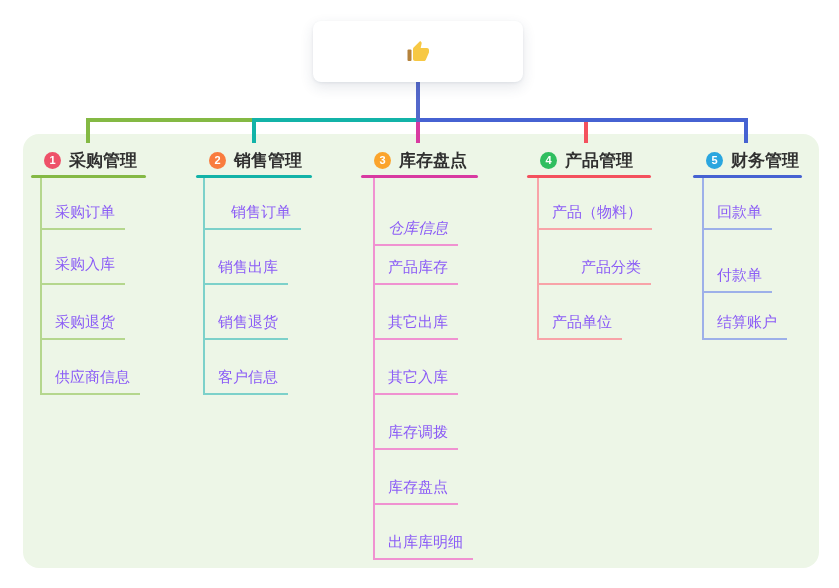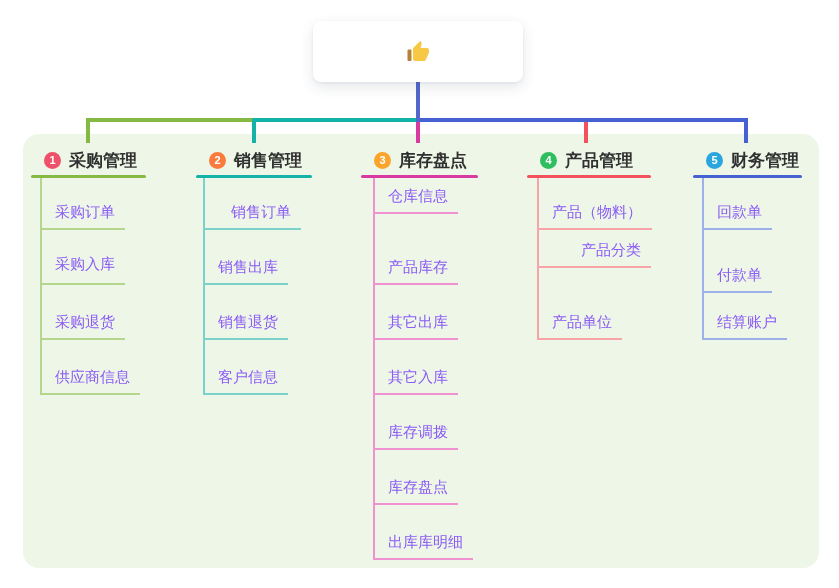--- a/index.html
+++ b/index.html
@@ -172,21 +172,21 @@
         </div>
       </div>
 
   <div class="branch">
     <div class="branch-label" style="left: 361px;">
       <span class="badge" style="background: rgb(251, 164, 44);">3</span>
       <span class="branch-title">库存盘点</span>
     </div>
     <div class="branch-underline" style="left: 361px; width: 117px; background: rgb(216, 58, 161);"></div>
     <div class="branch-vline" style="left: 373px; height: 382px; background: rgb(240, 146, 209);"></div>
-  <div class="child" style="left: 373px; top: 180px; border-bottom-color: rgb(240, 146, 209);">
+  <div class="child" style="left: 373px; top: 212px; border-bottom-color: rgb(240, 146, 209); font-style: italic;">
           <span>仓库信息</span>
         </div>
         <div class="child" style="left: 373px; top: 251px; border-bottom-color: rgb(240, 146, 209);">
           <span>产品库存</span>
         </div>
         <div class="child" style="left: 373px; top: 306px; border-bottom-color: rgb(240, 146, 209);">
           <span>其它出库</span>
         </div>
         <div class="child" style="left: 373px; top: 361px; border-bottom-color: rgb(240, 146, 209);">
           <span>其它入库</span>
@@ -205,21 +205,21 @@
   <div class="branch">
     <div class="branch-label" style="left: 527px;">
       <span class="badge" style="background: rgb(47, 190, 95);">4</span>
       <span class="branch-title">产品管理</span>
     </div>
     <div class="branch-underline" style="left: 527px; width: 124px; background: rgb(244, 81, 94);"></div>
     <div class="branch-vline" style="left: 537px; height: 162px; background: rgb(248, 163, 168);"></div>
   <div class="child" style="left: 537px; top: 196px; border-bottom-color: rgb(248, 163, 168);">
           <span>产品（物料）</span>
         </div>
-        <div class="child" style="left: 537px; top: 234px; border-bottom-color: rgb(248, 163, 168); padding-left: 44px;">
+        <div class="child" style="left: 537px; top: 251px; border-bottom-color: rgb(248, 163, 168); padding-left: 44px;">
           <span>产品分类</span>
         </div>
         <div class="child" style="left: 537px; top: 306px; border-bottom-color: rgb(248, 163, 168);">
           <span>产品单位</span>
         </div>
       </div>
 
   <div class="branch">
     <div class="branch-label" style="left: 693px;">
       <span class="badge" style="background: rgb(42, 166, 223);">5</span>

